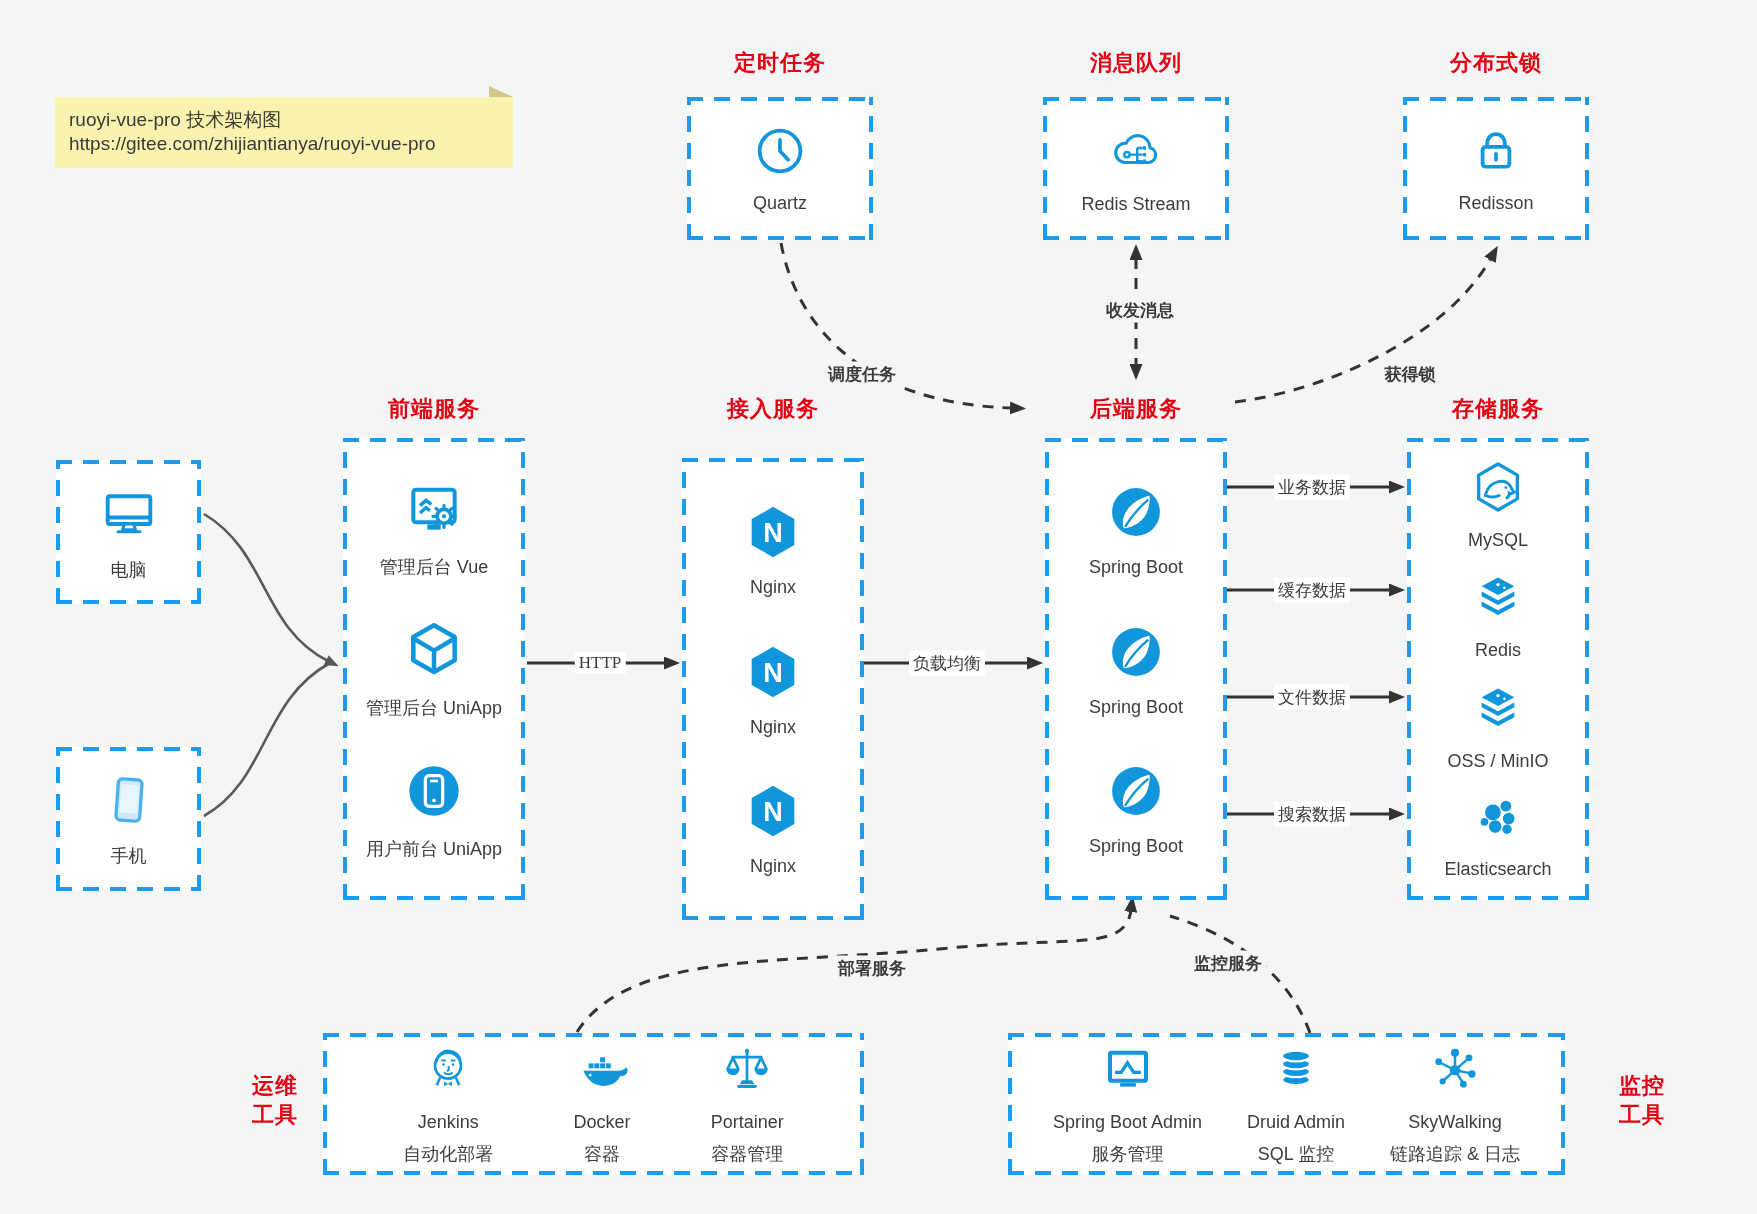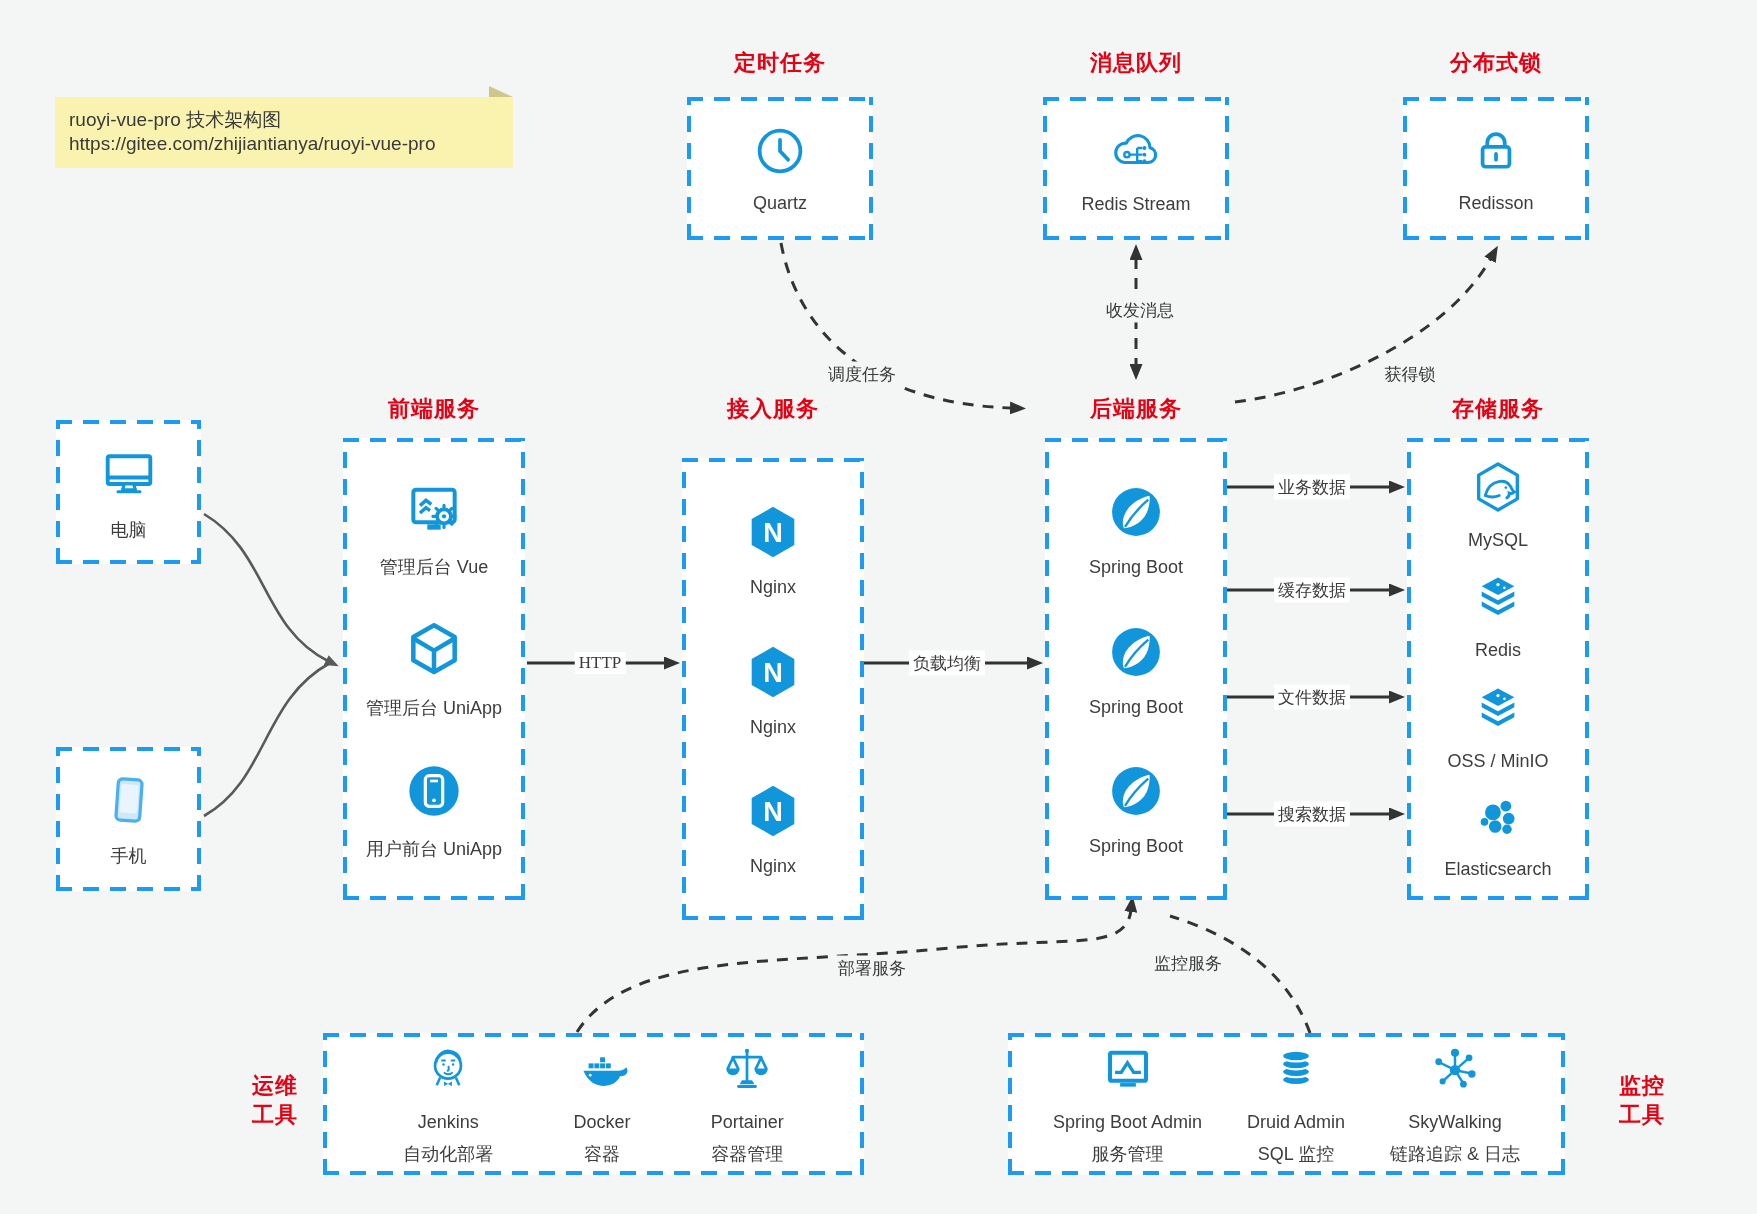--- a/index.html
+++ b/index.html
@@ -28,21 +28,21 @@
   .subdesc{font-size:18px;color:#3d3d3d;white-space:nowrap;text-align:center;line-height:1.35;}
   .ic{display:block;}
 
   .note{position:absolute;left:55px;top:97px;width:432px;background:#faf3af;padding:11px 12px 12px 14px;z-index:2;}
   .note .nline{font-size:19px;color:#3a3a3a;line-height:24px;white-space:nowrap;}
   .fold{position:absolute;right:0;top:-11px;width:0;height:0;border-bottom:11px solid #cfc78a;border-right:24px solid transparent;}
 
   .edges{position:absolute;left:0;top:0;z-index:1;}
   .edge-label{position:absolute;transform:translate(-50%,-50%);font-size:17px;color:#3a3a3a;padding:1px 4px;z-index:3;white-space:nowrap;}
   .lbl-white{background:#fff;}
-  .lbl-gray{background:#f4f5f5;}
+  .lbl-gray{background:#f4f5f5;font-weight:bold;}
 </style>
 </head>
 <body>
 
 <svg width="0" height="0" style="position:absolute">
   <defs>
     <symbol id="sym-clock" viewBox="0 0 48 48">
       <circle cx="24" cy="24" r="17.5" fill="#fff" stroke="#1296db" stroke-width="3.2"></circle>
       <path d="M24 14.5 V24 L31 31.5" fill="none" stroke="#1296db" stroke-width="3.2" stroke-linecap="round"></path>
     </symbol>
@@ -243,21 +243,21 @@
   </div>
   <div class="dbox" style="left:1403px;top:97px;width:186px;height:143px;">
     <div class="item">
       <svg class="ic" width="56" height="56">
           <use href="#sym-lock"></use>
         </svg>
       <div class="itemlabel">Redisson</div>
     </div>
   </div>
 
-  <div class="dbox" style="left:56px;top:420px;width:145px;height:144px;">
+  <div class="dbox" style="left:56px;top:460px;width:145px;height:144px;">
     <div class="item">
       <svg class="ic" width="62" height="62">
           <use href="#sym-desktop"></use>
         </svg>
       <div class="itemlabel">电脑</div>
     </div>
   </div>
   <div class="dbox" style="left:56px;top:747px;width:145px;height:144px;">
     <div class="item">
       <svg class="ic" width="60" height="60">
@@ -421,15 +421,15 @@
   <div class="edge-label lbl-white" style="left:600px;top:663px;font-family:Liberation Serif, serif;">HTTP</div>
   <div class="edge-label lbl-white" style="left:947px;top:663px;">负载均衡</div>
   <div class="edge-label lbl-white" style="left:1312px;top:487px;">业务数据</div>
   <div class="edge-label lbl-white" style="left:1312px;top:590px;">缓存数据</div>
   <div class="edge-label lbl-white" style="left:1312px;top:697px;">文件数据</div>
   <div class="edge-label lbl-white" style="left:1312px;top:814px;">搜索数据</div>
   <div class="edge-label lbl-gray" style="left:862px;top:374px;">调度任务</div>
   <div class="edge-label lbl-gray" style="left:1140px;top:310px;">收发消息</div>
   <div class="edge-label lbl-gray" style="left:1410px;top:374px;">获得锁</div>
   <div class="edge-label lbl-gray" style="left:872px;top:968px;">部署服务</div>
-  <div class="edge-label lbl-gray" style="left:1188px;top:963px;">监控服务</div>
+  <div class="edge-label lbl-gray" style="left:1228px;top:963px;">监控服务</div>
 
 </div>
 
 </body></html>

